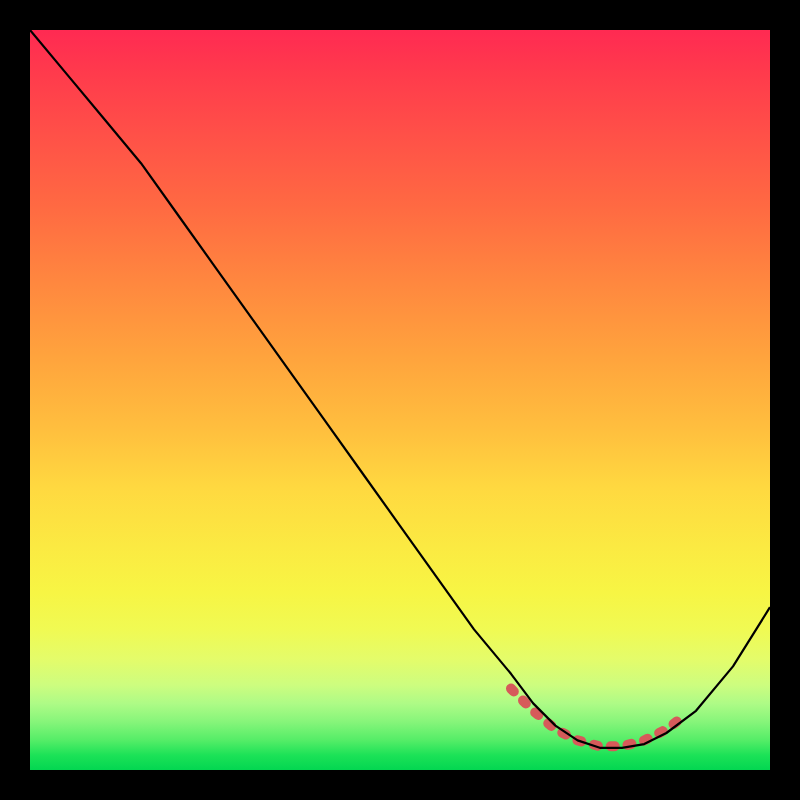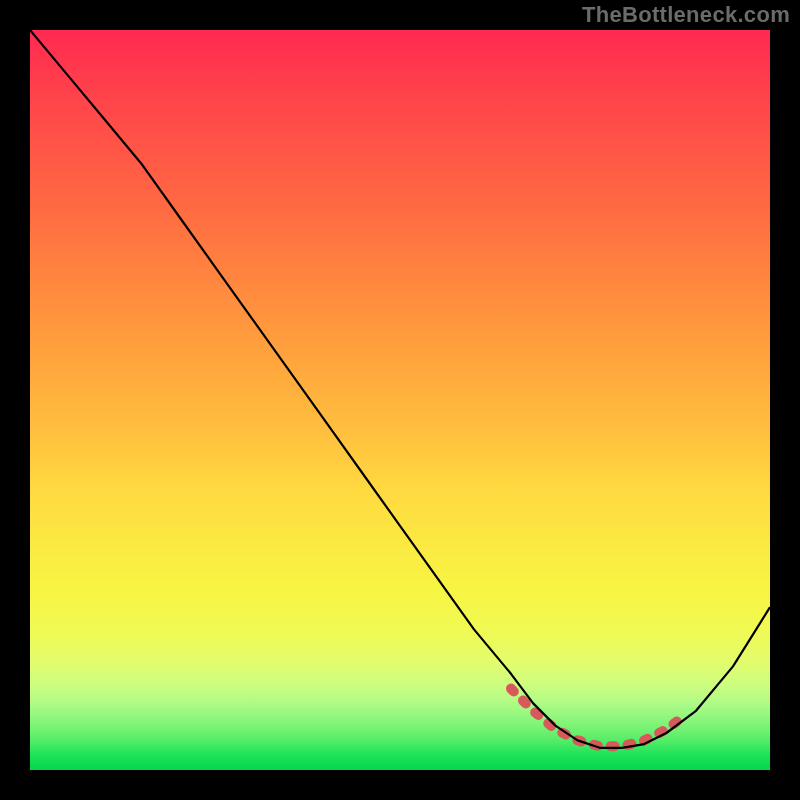--- a/index.html
+++ b/index.html
@@ -78,21 +78,20 @@
     stroke-width: 10;
     stroke-linecap: round;
     stroke-dasharray: 4 13;
   }
 </style>
 </head>
 <body>
 
 <div class="frame">
 
-  <div class="watermark">TheBottleneck.com</div>
 
   <div class="plot">
     <div class="gradient"></div>
 
     <svg class="curve" viewBox="0 0 740 740" preserveAspectRatio="none">
       <path id="dash-path" class="dash-line" d="M481.0 658.6 L503.2 680.8 L525.4 699.3 L547.6 710.4 L569.8 716.3 L592.0 716.3 L614.2 710.4 L636.4 699.3 L651.2 688.2"></path>
       <path id="curve-path" class="curve-line" d="M0.0 0.0 L37.0 44.4 L74.0 88.8 L111.0 133.2 L148.0 185.0 L185.0 236.8 L222.0 288.6 L259.0 340.4 L296.0 392.2 L333.0 444.0 L370.0 495.8 L407.0 547.6 L444.0 599.4 L481.0 643.8 L503.2 673.4 L525.4 695.6 L547.6 710.4 L569.8 717.8 L592.0 717.8 L614.2 714.1 L636.4 703.0 L666.0 680.8 L703.0 636.4 L740.0 577.2"></path>
     </svg>
   </div>
 

